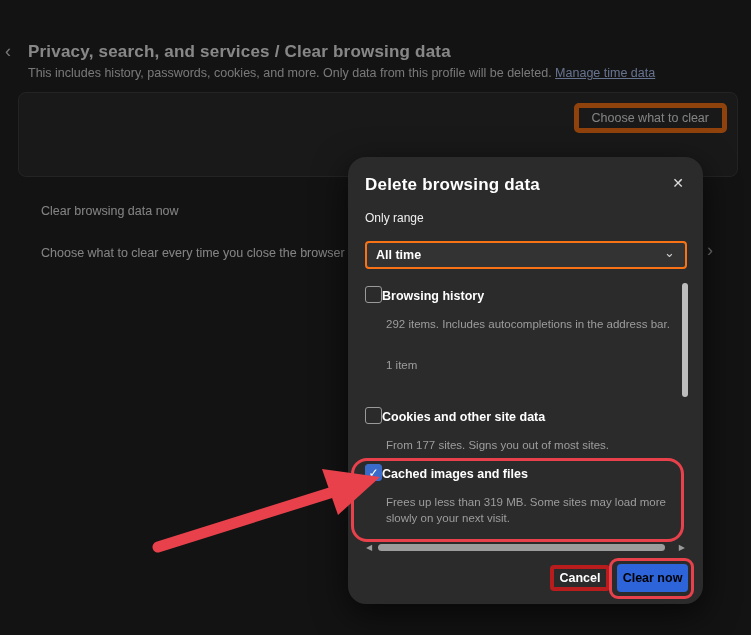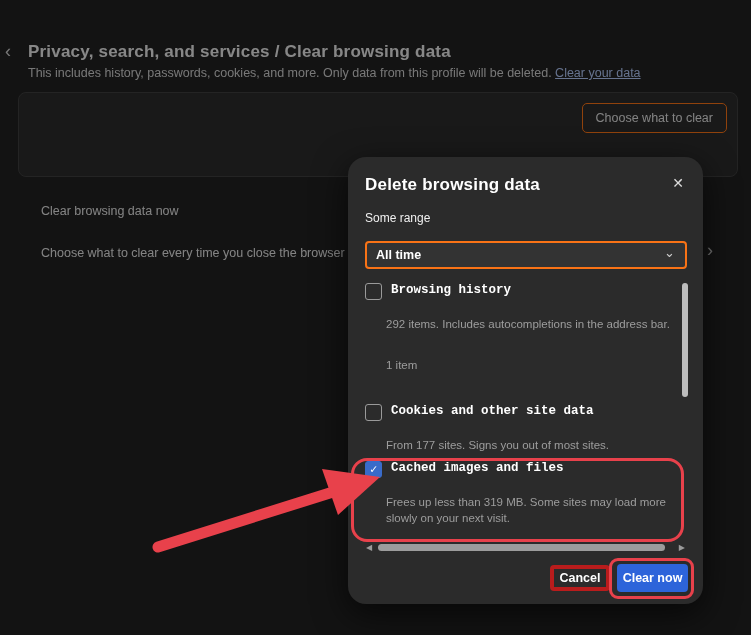--- a/index.html
+++ b/index.html
@@ -35,21 +35,21 @@
     position:absolute; left:18px; top:92px; width:720px; height:85px;
     background:#2b2b2b; border:1px solid #3e3e3e; border-radius:8px;
   }
   .card-row1-label {
     position:absolute; left:22px; top:111px;
     font-size:12.5px; color:#e2e2e2;
   }
   .choose-btn {
     position:absolute; right:10px; top:10px;
     height:30px; padding:0 13px;
-    background:transparent; border:1px solid #f97316; border-radius:5px;
+    background:transparent; border:5px solid #f97316; border-radius:5px;
     color:#e0e0e0; font-size:12.5px; font-family:inherit; cursor:pointer;
   }
   .card-row2-label {
     position:absolute; left:22px; top:153px;
     font-size:12.5px; color:#e2e2e2;
   }
   .card-chevron {
     position:absolute; right:24px; top:148px;
     font-size:18px; color:#c0c0c0; line-height:1;
   }
@@ -85,21 +85,21 @@
     margin-left:9px; font-size:12.5px; font-weight:700; color:#ffffff;
   }
   .dropdown-chevron {
     position:absolute; right:10px; top:2px;
     font-size:13px; color:#d0d0d0;
   }
 
   
   .item { position:absolute; left:17px; width:312px; }
   .item-0 { top:126px; } .item-1 { top:187px; } .item-2 { top:247px; } .item-3 { top:304px; }
-  .item-row { display:flex; align-items:flex-start; gap:9px; height:20px; cursor:pointer;font-family:Liberation Mono, monospace; }
+  .item-row { display:flex; align-items:flex-end; gap:0; height:20px; cursor:pointer; }
   .checkbox {
     width:17px; height:17px; flex:0 0 17px;
     border:1px solid #9a9a9a; border-radius:3px;
     display:flex; align-items:center; justify-content:center;
     background:transparent;
   }
   .checkbox .check-glyph { display:none; font-size:12px; color:#ffffff; line-height:1; }
   .checkbox.checked { background:#3a6bc9; border-color:#3a6bc9; }
   .checkbox.checked .check-glyph { display:block; }
   .item-label { font-size:12.5px; font-weight:700; color:#ffffff; }
@@ -128,21 +128,21 @@
 
   
   .cancel-btn {
     position:absolute; left:202px; top:408px; width:60px; height:26px;
     background:#2b2b2b; border:4px solid #b91c1c; border-radius:4px;
     color:#ffffff; font-size:12.5px; font-weight:700; font-family:inherit; cursor:pointer;
   }
   .clear-now-btn {
     position:absolute; left:269px; top:407px; width:71px; height:28px;
     background:#2d64da; border:none; border-radius:4px;
-    color:#ffffff; font-size:12.5px; font-weight:700; font-family:inherit; cursor:pointer;
+    color:#000000; font-size:12.5px; font-weight:700; font-family:inherit; cursor:pointer;
   }
 
   
   .ann { position:absolute; pointer-events:none; }
   .ann-box-cached {
     left:351px; top:458px; width:333px; height:84px;
     border:3px solid #e8414b; border-radius:16px;
   }
   .ann-box-clear {
     left:609px; top:558px; width:85px; height:41px;
@@ -151,38 +151,38 @@
   .ann-arrow-svg { left:0; top:0; width:751px; height:635px; }
 </style>
 </head>
 <body>
 
 <div class="page">
   <span class="back-icon">‹</span>
   <h1 class="page-title">Privacy, search, and services / Clear browsing data</h1>
   <div class="page-subtitle">
     <span>This includes history, passwords, cookies, and more. Only data from this profile will be deleted.</span>
-    <a>Clear your data</a>
+    <a>Manage time data</a>
   </div>
 
   <div class="card">
     <div class="card-row1-label">Clear browsing data now</div>
     <button class="choose-btn">Choose what to clear</button>
     <div class="card-row2-label">Choose what to clear every time you close the browser</div>
     <span class="card-chevron">›</span>
   </div>
 </div>
 
 <div class="scrim"></div>
 
 <div class="dialog">
   <div class="dialog-title">Delete browsing data</div>
   <div class="dialog-close">✕</div>
 
-  <div class="time-range-label">Some range</div>
+  <div class="time-range-label">Only range</div>
   <div class="dropdown">
     <span class="dropdown-value">All time</span>
     <span class="dropdown-chevron">⌄</span>
   </div>
 
   <div class="item item-0">
     <div class="item-row">
       <span class="checkbox">
         
       </span>

